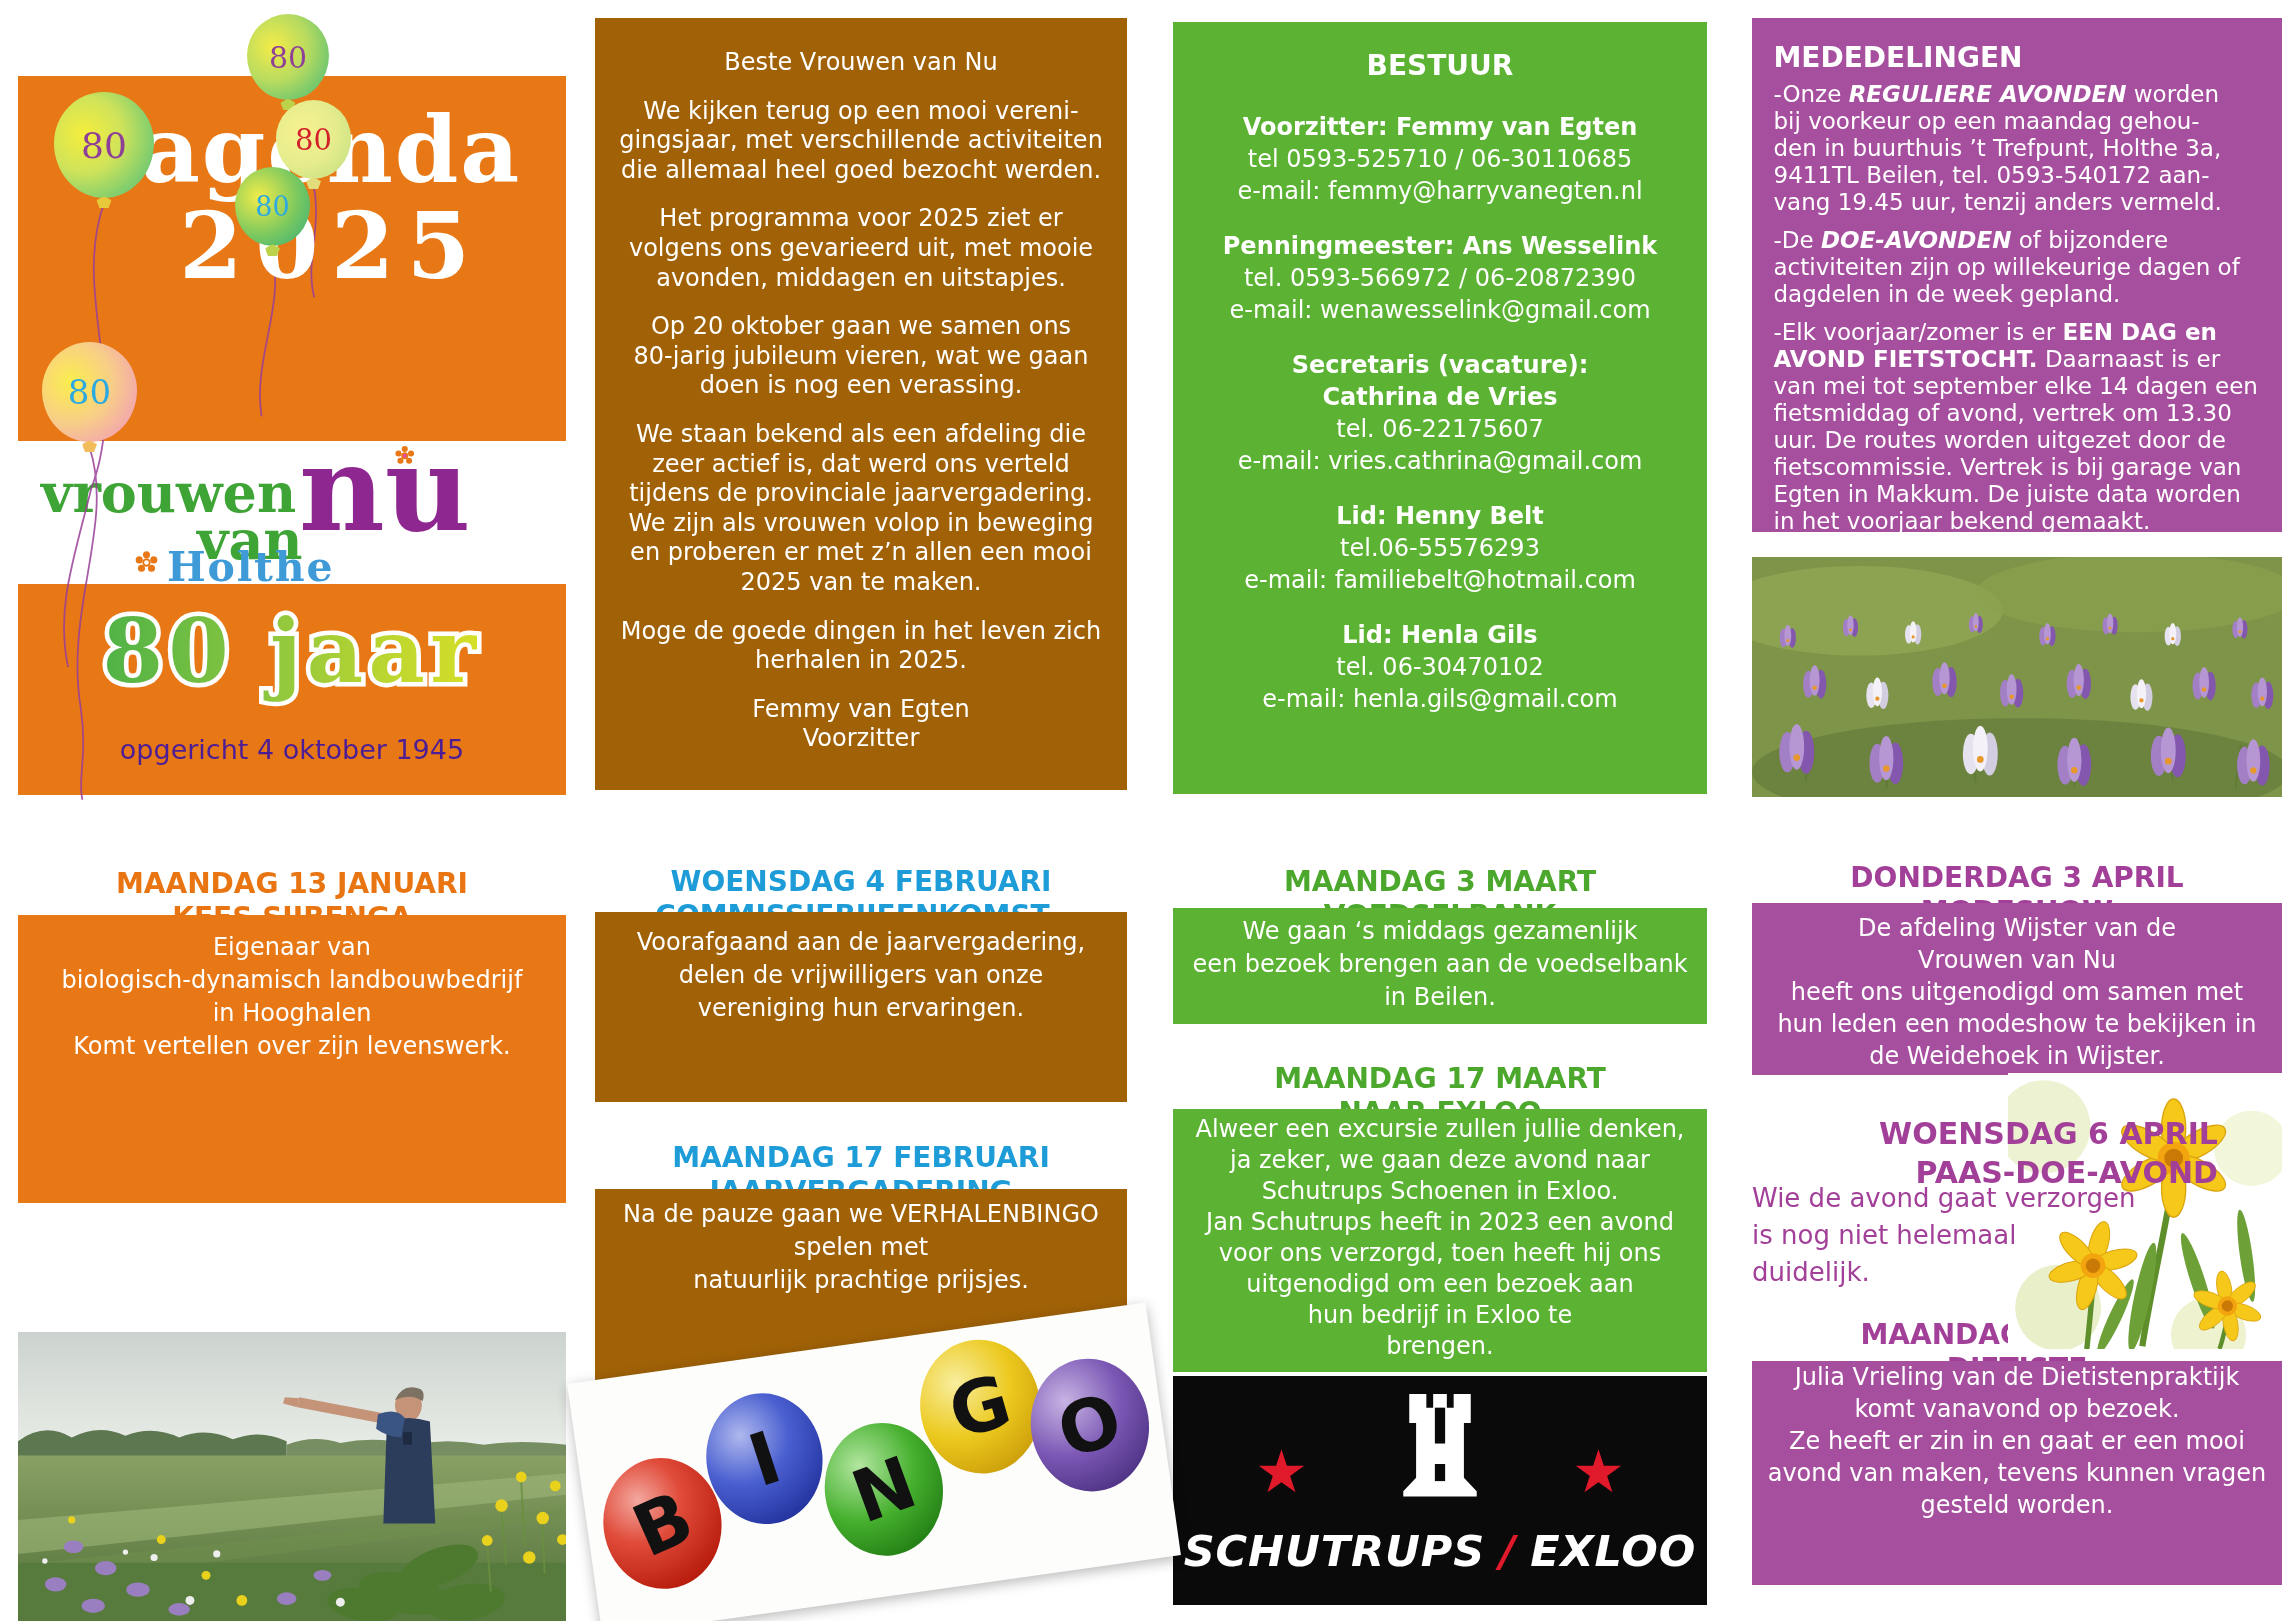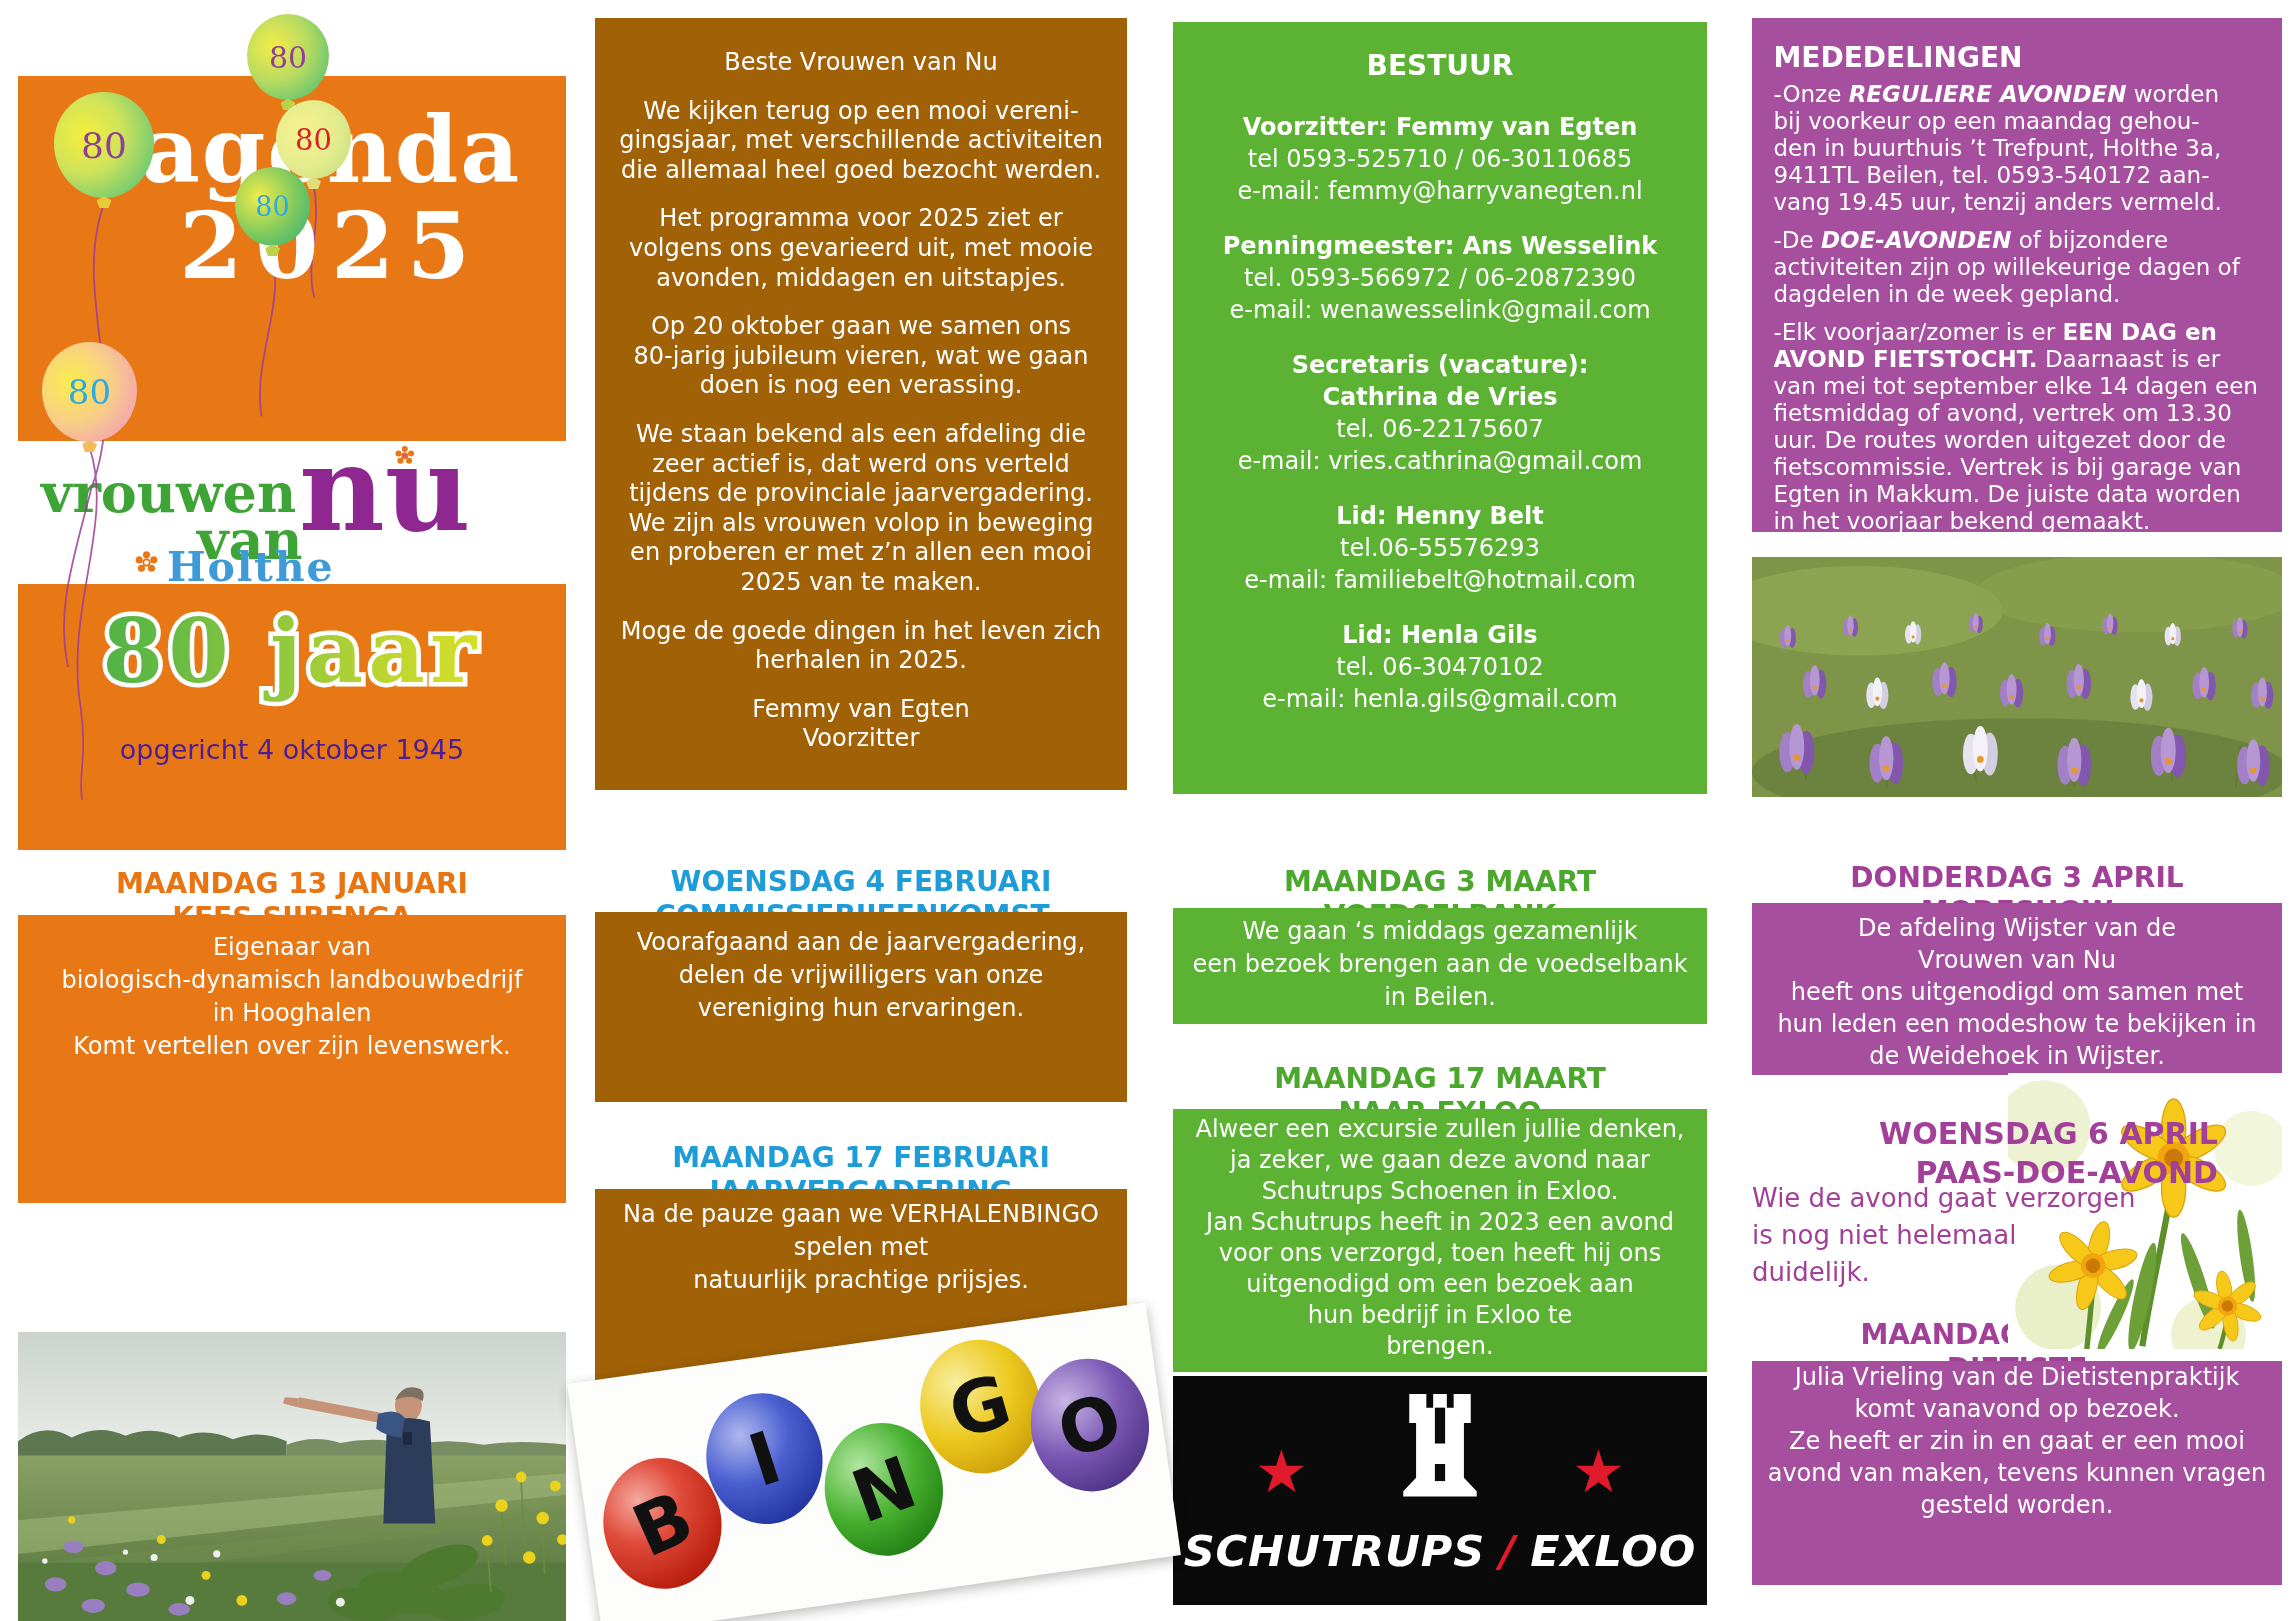--- a/index.html
+++ b/index.html
@@ -46,21 +46,21 @@
 
   .logoarea{position:absolute;left:18px;top:441px;width:548px;height:143px;z-index:1;}
   .lg{position:absolute;font-family:"DejaVu Serif","Liberation Serif",serif;font-weight:bold;line-height:1;}
   .lg-vrouwen{left:23px;top:25px;font-size:54px;color:#3DA435;}
   .lg-van{left:179px;top:72px;font-size:54px;color:#3DA435;}
   .lg-nu{left:281px;top:-10.7px;font-size:118px;color:#8F2790;}
   .lg-holthe{left:149px;top:106px;font-size:41px;color:#3E9BD8;letter-spacing:1.8px;}
   .lg-flower{position:absolute;left:376px;top:3.6px;width:21.5px;height:21.5px;}
   .lg-flower2{position:absolute;left:116px;top:109px;width:25px;height:25px;}
 
-  .jubilee-block{left:18px;top:584px;width:548px;height:266px;z-index:1;}
+  .jubilee-block{left:18px;top:584px;width:548px;height:211px;z-index:1;}
   .jub-wrap{position:absolute;left:0;top:16px;width:100%;height:107px;}
   .jub{position:absolute;left:0;right:0;text-align:center;
       font-family:"DejaVu Serif","Liberation Serif",serif;font-weight:bold;font-size:87px;letter-spacing:5.4px;}
   .jub.outline{-webkit-text-stroke:9px #fff;color:#fff;}
   .jub.fill{color:#5BB233;}
   @supports (-webkit-background-clip:text){
     .jub.fill{background:linear-gradient(90deg,#2FA84A,#8CC63F 45%,#C5D92D 72%,#E8E71F);
       -webkit-background-clip:text;background-clip:text;color:transparent;}
   }
   .jub-sub{position:absolute;left:0;top:150px;width:100%;text-align:center;font-size:27px;color:#4c1d95;}

